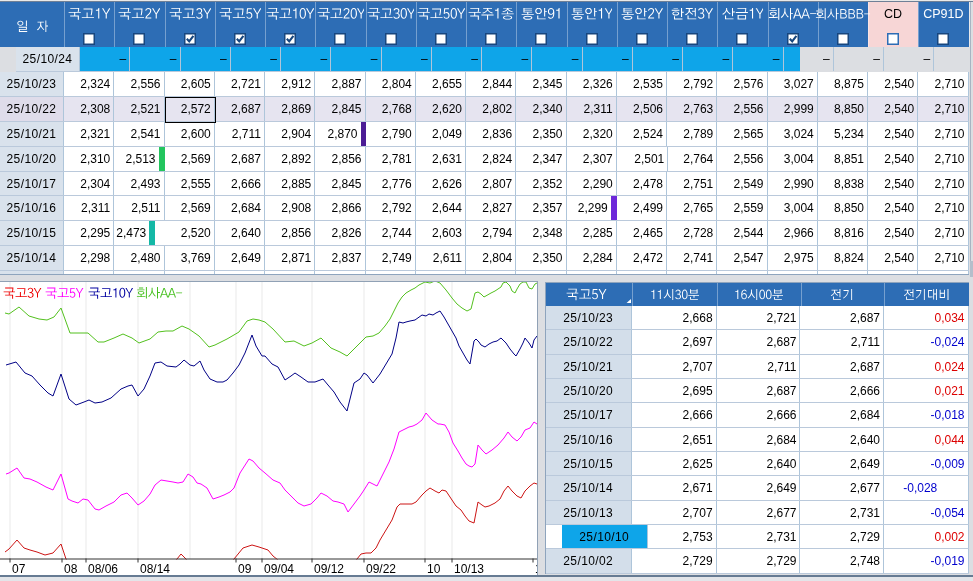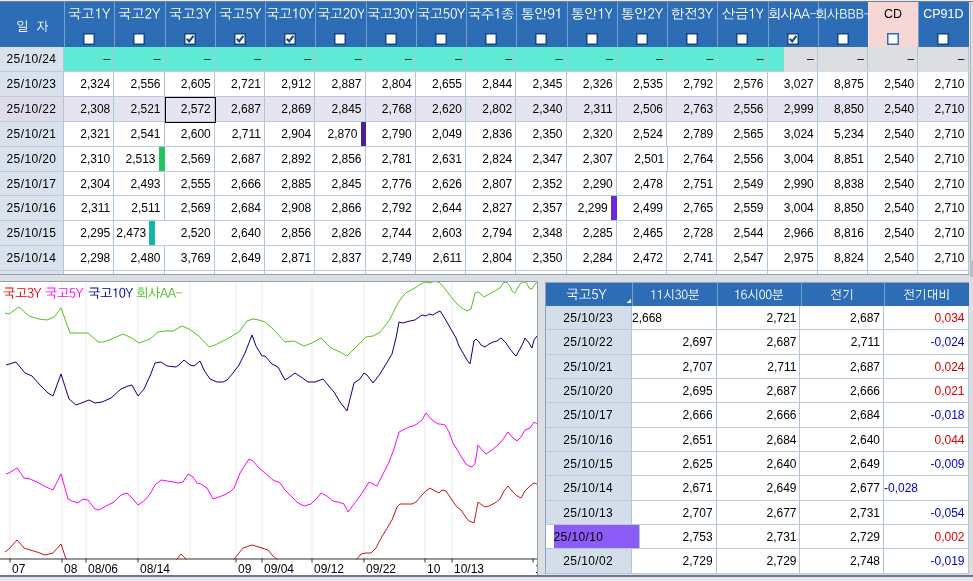--- a/index.html
+++ b/index.html
@@ -136,21 +136,21 @@
 <svg class="abs" style="left:836.9px;top:30.5px" width="12" height="12">
         <rect x="0.75" y="0.75" width="10.5" height="10.5" fill="#fff" stroke="#17467e" stroke-width="1.5"></rect>
       </svg>
 <svg class="abs" style="left:887.1px;top:30.5px" width="12" height="12">
         <rect x="0.75" y="0.75" width="10.5" height="10.5" fill="#fff" stroke="#2e6db5" stroke-width="1.5"></rect>
       </svg>
 <svg class="abs" style="left:937.4px;top:30.5px" width="12" height="12">
         <rect x="0.75" y="0.75" width="10.5" height="10.5" fill="#fff" stroke="#17467e" stroke-width="1.5"></rect>
       </svg>
 </div>
-<div class="abs" style="left:0;top:47.30px;width:784px;height:24.85px;border-bottom:1px solid #bac9db;background:#5eead4">
+<div class="abs" style="left:16px;top:47.30px;width:784px;height:24.85px;border-bottom:1px solid #bac9db;background:#0ea5e9">
 <div class="abs num" style="left:0;top:0;width:64px;height:100%;background:#d9e2ec;border-right:1px solid #aec5da;text-align:center;padding:0;letter-spacing:.4px">25/10/24</div>
 <div class="abs num" style="left:64.00px;top:0;width:50.25px;height:100%;border-right:1px solid #aec5da">–</div>
 <div class="abs num" style="left:114.25px;top:0;width:50.25px;height:100%;border-right:1px solid #aec5da">–</div>
 <div class="abs num" style="left:164.50px;top:0;width:50.25px;height:100%;border-right:1px solid #aec5da">–</div>
 <div class="abs num" style="left:214.75px;top:0;width:50.25px;height:100%;border-right:1px solid #aec5da">–</div>
 <div class="abs num" style="left:265.00px;top:0;width:50.25px;height:100%;border-right:1px solid #aec5da">–</div>
 <div class="abs num" style="left:315.25px;top:0;width:50.25px;height:100%;border-right:1px solid #aec5da">–</div>
 <div class="abs num" style="left:365.50px;top:0;width:50.25px;height:100%;border-right:1px solid #aec5da">–</div>
 <div class="abs num" style="left:415.75px;top:0;width:50.25px;height:100%;border-right:1px solid #aec5da">–</div>
 <div class="abs num" style="left:466.00px;top:0;width:50.25px;height:100%;border-right:1px solid #aec5da">–</div>
@@ -428,21 +428,21 @@
         </svg>
 <svg class="abs" style="left:357.4px;top:5px" width="46.8" height="14" viewBox="0 -11 46.8 14">
           <path d="M0.8 -3.6Q1.3 -3.8 1.8 -4.2Q2.3 -4.5 2.8 -5.0Q3.4 -5.5 3.7 -6.1Q4.1 -6.8 4.1 -7.4V-8.5H1.5V-9.3H7.7V-8.5H5.1V-7.5Q5.1 -6.9 5.4 -6.3Q5.7 -5.7 6.2 -5.3Q6.7 -4.8 7.1 -4.5Q7.6 -4.1 8.1 -3.9L7.5 -3.3Q6.7 -3.7 5.8 -4.4Q5.0 -5.2 4.6 -5.9Q4.2 -5.1 3.3 -4.3Q2.3 -3.4 1.4 -3.0ZM7.1 -6.1V-6.9H9.5V-10.0H10.4V-1.8H9.5V-6.1ZM3.0 0.7V-2.6H3.9V-0.1H10.8V0.7Z M12.7 -1.1Q14.8 -2.4 16.1 -4.3Q17.4 -6.2 17.4 -8.1H13.2V-8.9H18.4Q18.4 -3.9 13.3 -0.5ZM20.9 1.1V-10.0H21.8V1.1Z M25.1 -1.6V-8.9H29.1V-8.1H26.0V-2.4H26.2Q27.7 -2.4 29.6 -2.6V-1.8Q27.5 -1.6 25.4 -1.6ZM30.2 0.6V-9.7H31.1V-5.5H33.0V-10.0H33.9V1.1H33.0V-4.6H31.1V0.6Z M36.7 -1.1V-9.3H37.6V-6.2H41.0V-9.3H41.9V-1.1ZM37.6 -1.9H41.0V-5.3H37.6ZM44.5 1.1V-10.0H45.5V1.1Z" fill="#fff"></path>
         </svg>
 <svg class="abs" style="left:80.5px;top:16px" width="5" height="4.5">
           <path d="M0 4.5 L5 4.5 L5 0 Z" fill="#fff"></path>
         </svg>
 </div>
 <div class="abs" style="left:0;top:23.00px;width:423px;height:24.37px;border-bottom:1px solid #bac9db">
 <div class="abs" style="left:0;top:0;width:86.5px;height:100%;background:#d3deea;border-right:1px solid #aec5da;text-align:center;line-height:24.37px;letter-spacing:.4px">25/10/23</div>
-<div class="abs" style="left:86.5px;top:0;width:84.6px;height:100%;border-right:1px solid #aec5da;padding-right:3px;line-height:24.37px">2,668</div>
+<div class="abs" style="left:86.5px;top:0;width:84.6px;height:100%;border-right:1px solid #aec5da;text-align:right;padding-right:3px;line-height:24.37px">2,668</div>
 <div class="abs" style="left:171.1px;top:0;width:83.9px;height:100%;border-right:1px solid #aec5da;text-align:right;padding-right:3px;line-height:24.37px">2,721</div>
 <div class="abs" style="left:255.0px;top:0;width:83.5px;height:100%;border-right:1px solid #aec5da;text-align:right;padding-right:3px;line-height:24.37px">2,687</div>
 <div class="abs" style="left:338.5px;top:0;width:84.5px;height:100%;border-right:1px solid #aec5da;color:#dd0000;text-align:right;padding-right:3px;line-height:24.37px">0,034</div>
 </div>
 <div class="abs" style="left:0;top:47.37px;width:423px;height:24.37px;border-bottom:1px solid #bac9db">
 <div class="abs" style="left:0;top:0;width:86.5px;height:100%;background:#d3deea;border-right:1px solid #aec5da;text-align:center;line-height:24.37px;letter-spacing:.4px">25/10/22</div>
 <div class="abs" style="left:86.5px;top:0;width:84.6px;height:100%;border-right:1px solid #aec5da;text-align:right;padding-right:3px;line-height:24.37px">2,697</div>
 <div class="abs" style="left:171.1px;top:0;width:83.9px;height:100%;border-right:1px solid #aec5da;text-align:right;padding-right:3px;line-height:24.37px">2,687</div>
 <div class="abs" style="left:255.0px;top:0;width:83.5px;height:100%;border-right:1px solid #aec5da;text-align:right;padding-right:3px;line-height:24.37px">2,711</div>
 <div class="abs" style="left:338.5px;top:0;width:84.5px;height:100%;border-right:1px solid #aec5da;color:#0000cd;text-align:right;padding-right:3px;line-height:24.37px">-0,024</div>
@@ -480,31 +480,31 @@
 <div class="abs" style="left:86.5px;top:0;width:84.6px;height:100%;border-right:1px solid #aec5da;text-align:right;padding-right:3px;line-height:24.37px">2,625</div>
 <div class="abs" style="left:171.1px;top:0;width:83.9px;height:100%;border-right:1px solid #aec5da;text-align:right;padding-right:3px;line-height:24.37px">2,640</div>
 <div class="abs" style="left:255.0px;top:0;width:83.5px;height:100%;border-right:1px solid #aec5da;text-align:right;padding-right:3px;line-height:24.37px">2,649</div>
 <div class="abs" style="left:338.5px;top:0;width:84.5px;height:100%;border-right:1px solid #aec5da;color:#0000cd;text-align:right;padding-right:3px;line-height:24.37px">-0,009</div>
 </div>
 <div class="abs" style="left:0;top:193.59px;width:423px;height:24.37px;border-bottom:1px solid #bac9db">
 <div class="abs" style="left:0;top:0;width:86.5px;height:100%;background:#d3deea;border-right:1px solid #aec5da;text-align:center;line-height:24.37px;letter-spacing:.4px">25/10/14</div>
 <div class="abs" style="left:86.5px;top:0;width:84.6px;height:100%;border-right:1px solid #aec5da;text-align:right;padding-right:3px;line-height:24.37px">2,671</div>
 <div class="abs" style="left:171.1px;top:0;width:83.9px;height:100%;border-right:1px solid #aec5da;text-align:right;padding-right:3px;line-height:24.37px">2,649</div>
 <div class="abs" style="left:255.0px;top:0;width:83.5px;height:100%;border-right:1px solid #aec5da;text-align:right;padding-right:3px;line-height:24.37px">2,677</div>
-<div class="abs" style="left:338.5px;top:0;width:84.5px;height:100%;border-right:1px solid #aec5da;color:#0000cd;text-align:left;padding-right:11px;line-height:24.37px">-0,028</div>
+<div class="abs" style="left:338.5px;top:0;width:84.5px;height:100%;border-right:1px solid #aec5da;color:#0000cd;text-align:center;padding-right:11px;line-height:24.37px">-0,028</div>
 </div>
 <div class="abs" style="left:0;top:217.96px;width:423px;height:24.37px;border-bottom:1px solid #bac9db">
 <div class="abs" style="left:0;top:0;width:86.5px;height:100%;background:#d3deea;border-right:1px solid #aec5da;text-align:center;line-height:24.37px;letter-spacing:.4px">25/10/13</div>
 <div class="abs" style="left:86.5px;top:0;width:84.6px;height:100%;border-right:1px solid #aec5da;text-align:right;padding-right:3px;line-height:24.37px">2,707</div>
 <div class="abs" style="left:171.1px;top:0;width:83.9px;height:100%;border-right:1px solid #aec5da;text-align:right;padding-right:3px;line-height:24.37px">2,677</div>
 <div class="abs" style="left:255.0px;top:0;width:83.5px;height:100%;border-right:1px solid #aec5da;text-align:right;padding-right:3px;line-height:24.37px">2,731</div>
 <div class="abs" style="left:338.5px;top:0;width:84.5px;height:100%;border-right:1px solid #aec5da;color:#0000cd;text-align:right;padding-right:3px;line-height:24.37px">-0,054</div>
 </div>
 <div class="abs" style="left:0;top:242.33px;width:423px;height:24.37px;border-bottom:1px solid #bac9db">
-<div class="abs" style="left:8px;top:0;width:86.5px;height:100%;background:#8b5cf6;border-right:1px solid #aec5da;text-align:left;line-height:24.37px;letter-spacing:.4px">25/10/10</div>
+<div class="abs" style="left:16px;top:0;width:86.5px;height:100%;background:#0ea5e9;border-right:1px solid #aec5da;text-align:center;line-height:24.37px;letter-spacing:.4px">25/10/10</div>
 <div class="abs" style="left:86.5px;top:0;width:84.6px;height:100%;border-right:1px solid #aec5da;text-align:right;padding-right:3px;line-height:24.37px">2,753</div>
 <div class="abs" style="left:171.1px;top:0;width:83.9px;height:100%;border-right:1px solid #aec5da;text-align:right;padding-right:3px;line-height:24.37px">2,731</div>
 <div class="abs" style="left:255.0px;top:0;width:83.5px;height:100%;border-right:1px solid #aec5da;text-align:right;padding-right:3px;line-height:24.37px">2,729</div>
 <div class="abs" style="left:338.5px;top:0;width:84.5px;height:100%;border-right:1px solid #aec5da;color:#dd0000;text-align:right;padding-right:3px;line-height:24.37px">0,002</div>
 </div>
 <div class="abs" style="left:0;top:266.70px;width:423px;height:24.37px;border-bottom:1px solid #bac9db">
 <div class="abs" style="left:0;top:0;width:86.5px;height:100%;background:#d3deea;border-right:1px solid #aec5da;text-align:center;line-height:24.37px;letter-spacing:.4px">25/10/02</div>
 <div class="abs" style="left:86.5px;top:0;width:84.6px;height:100%;border-right:1px solid #aec5da;text-align:right;padding-right:3px;line-height:24.37px">2,729</div>
 <div class="abs" style="left:171.1px;top:0;width:83.9px;height:100%;border-right:1px solid #aec5da;text-align:right;padding-right:3px;line-height:24.37px">2,729</div>
 <div class="abs" style="left:255.0px;top:0;width:83.5px;height:100%;border-right:1px solid #aec5da;text-align:right;padding-right:3px;line-height:24.37px">2,748</div>

